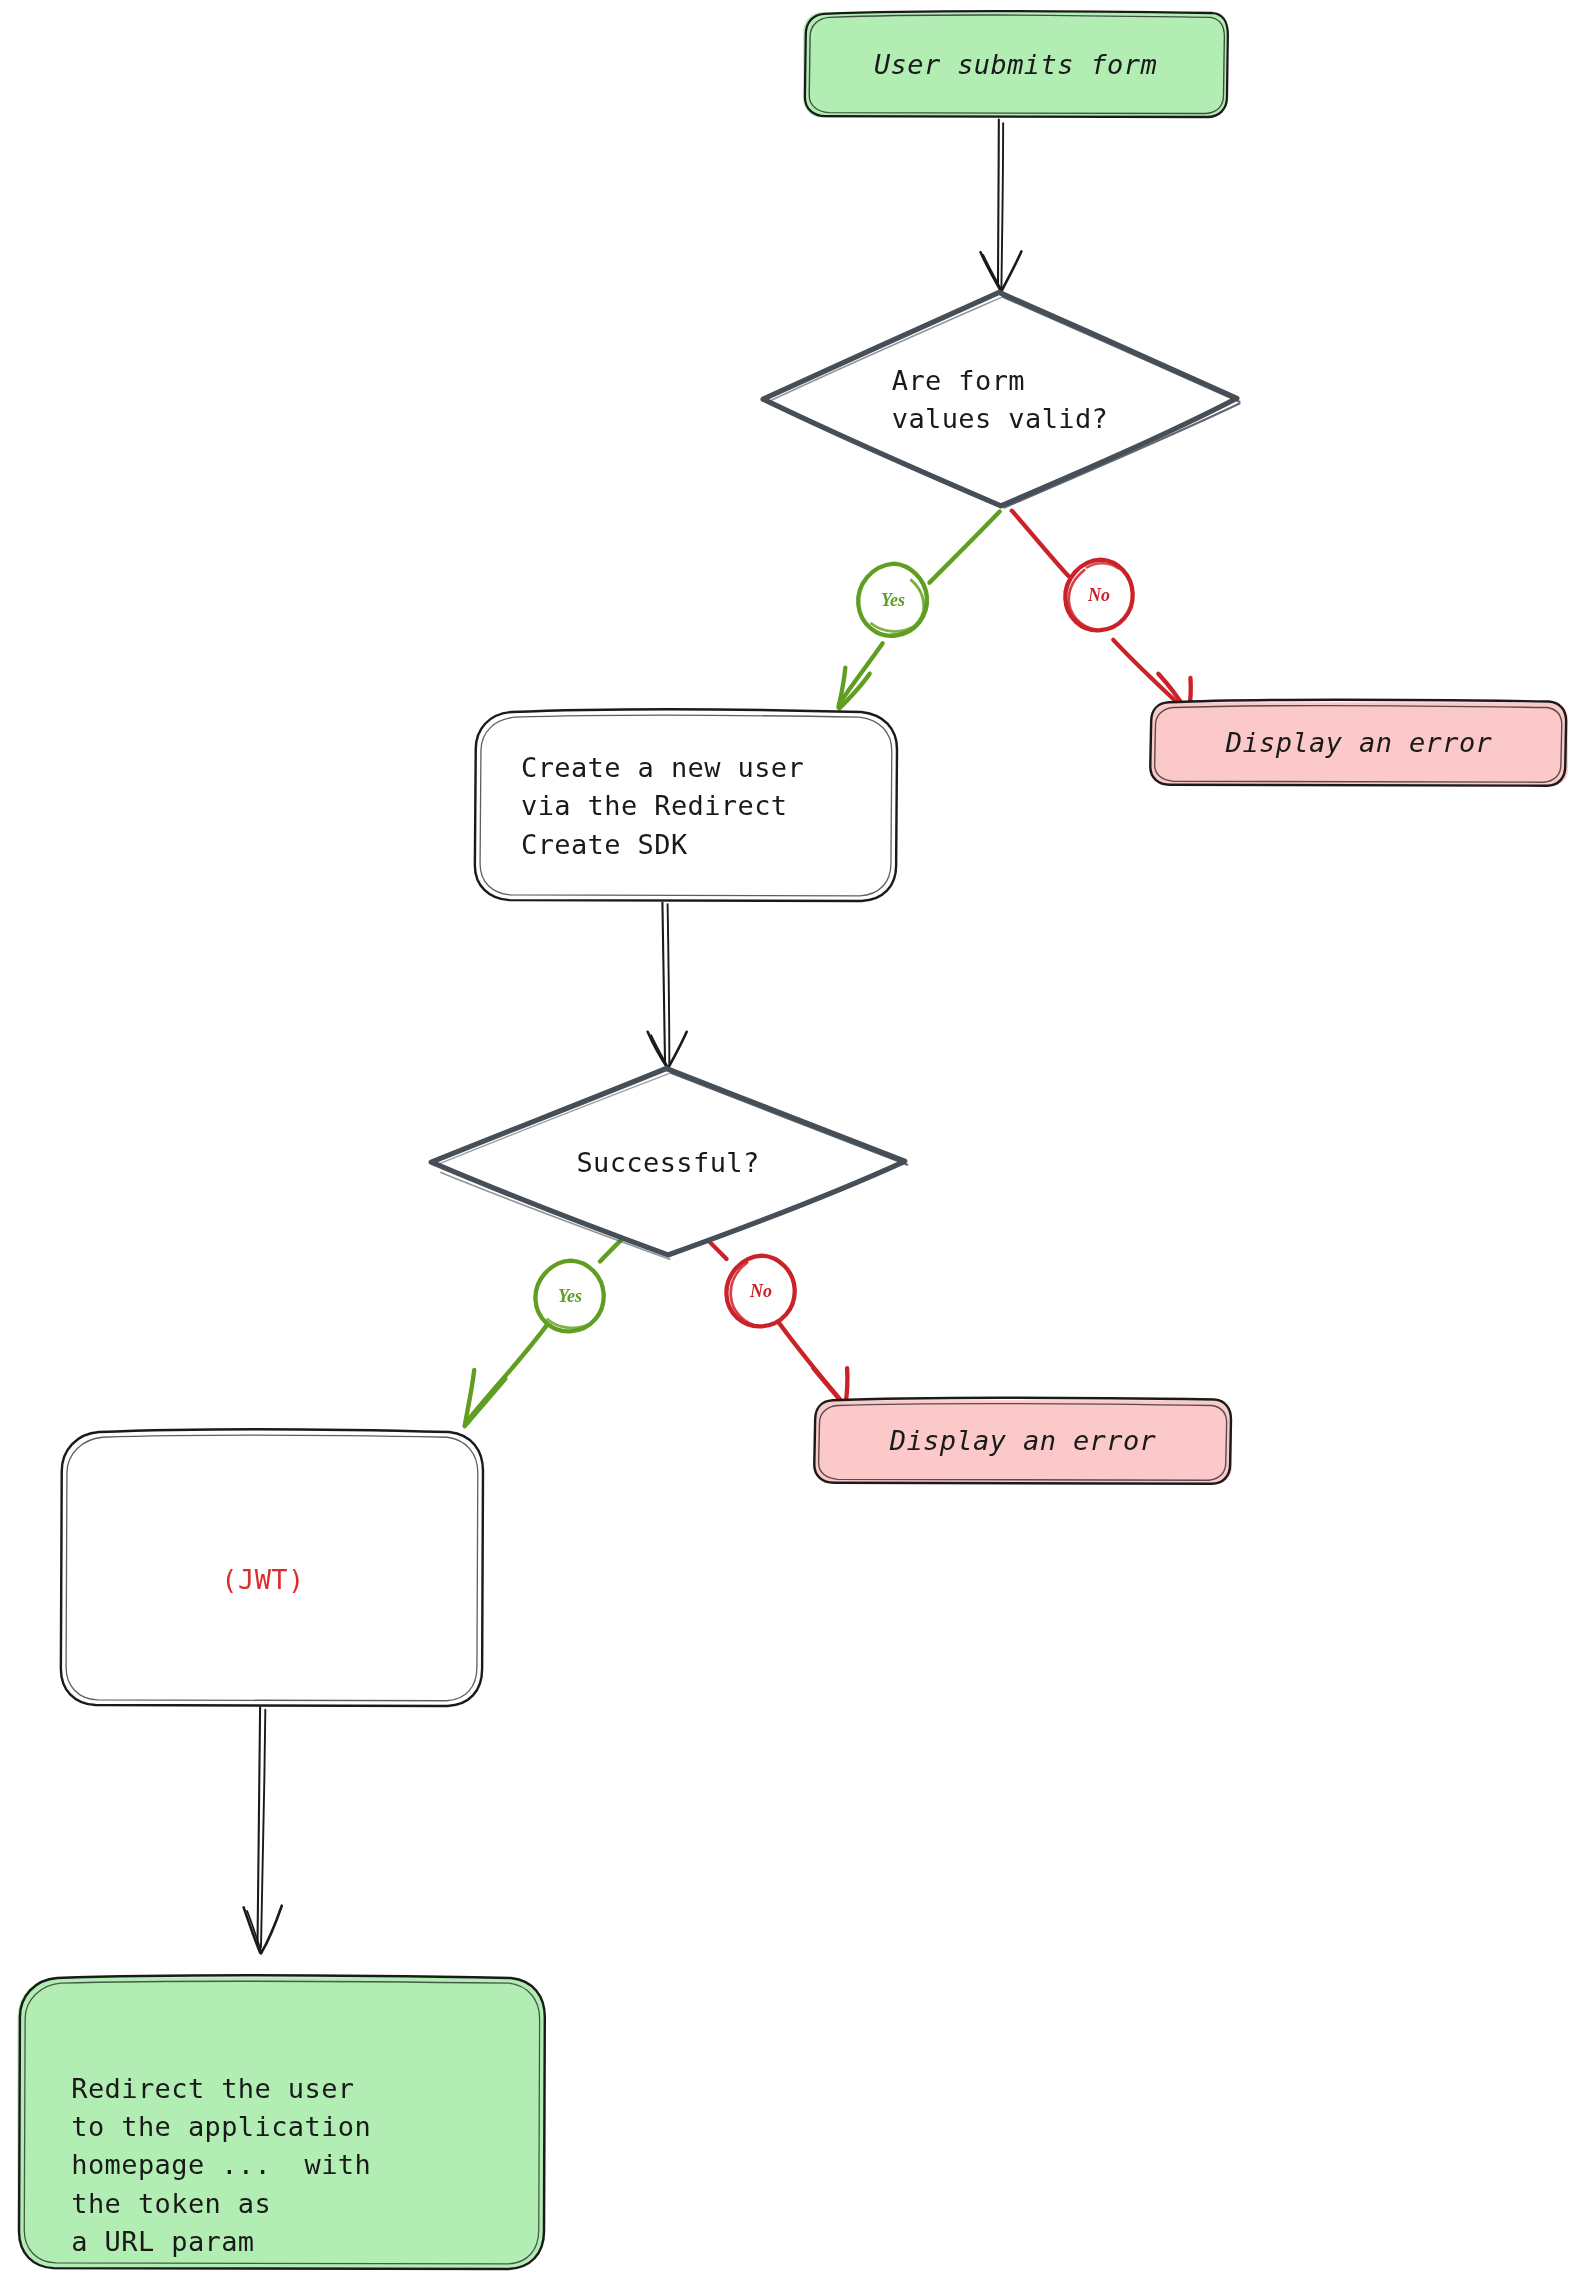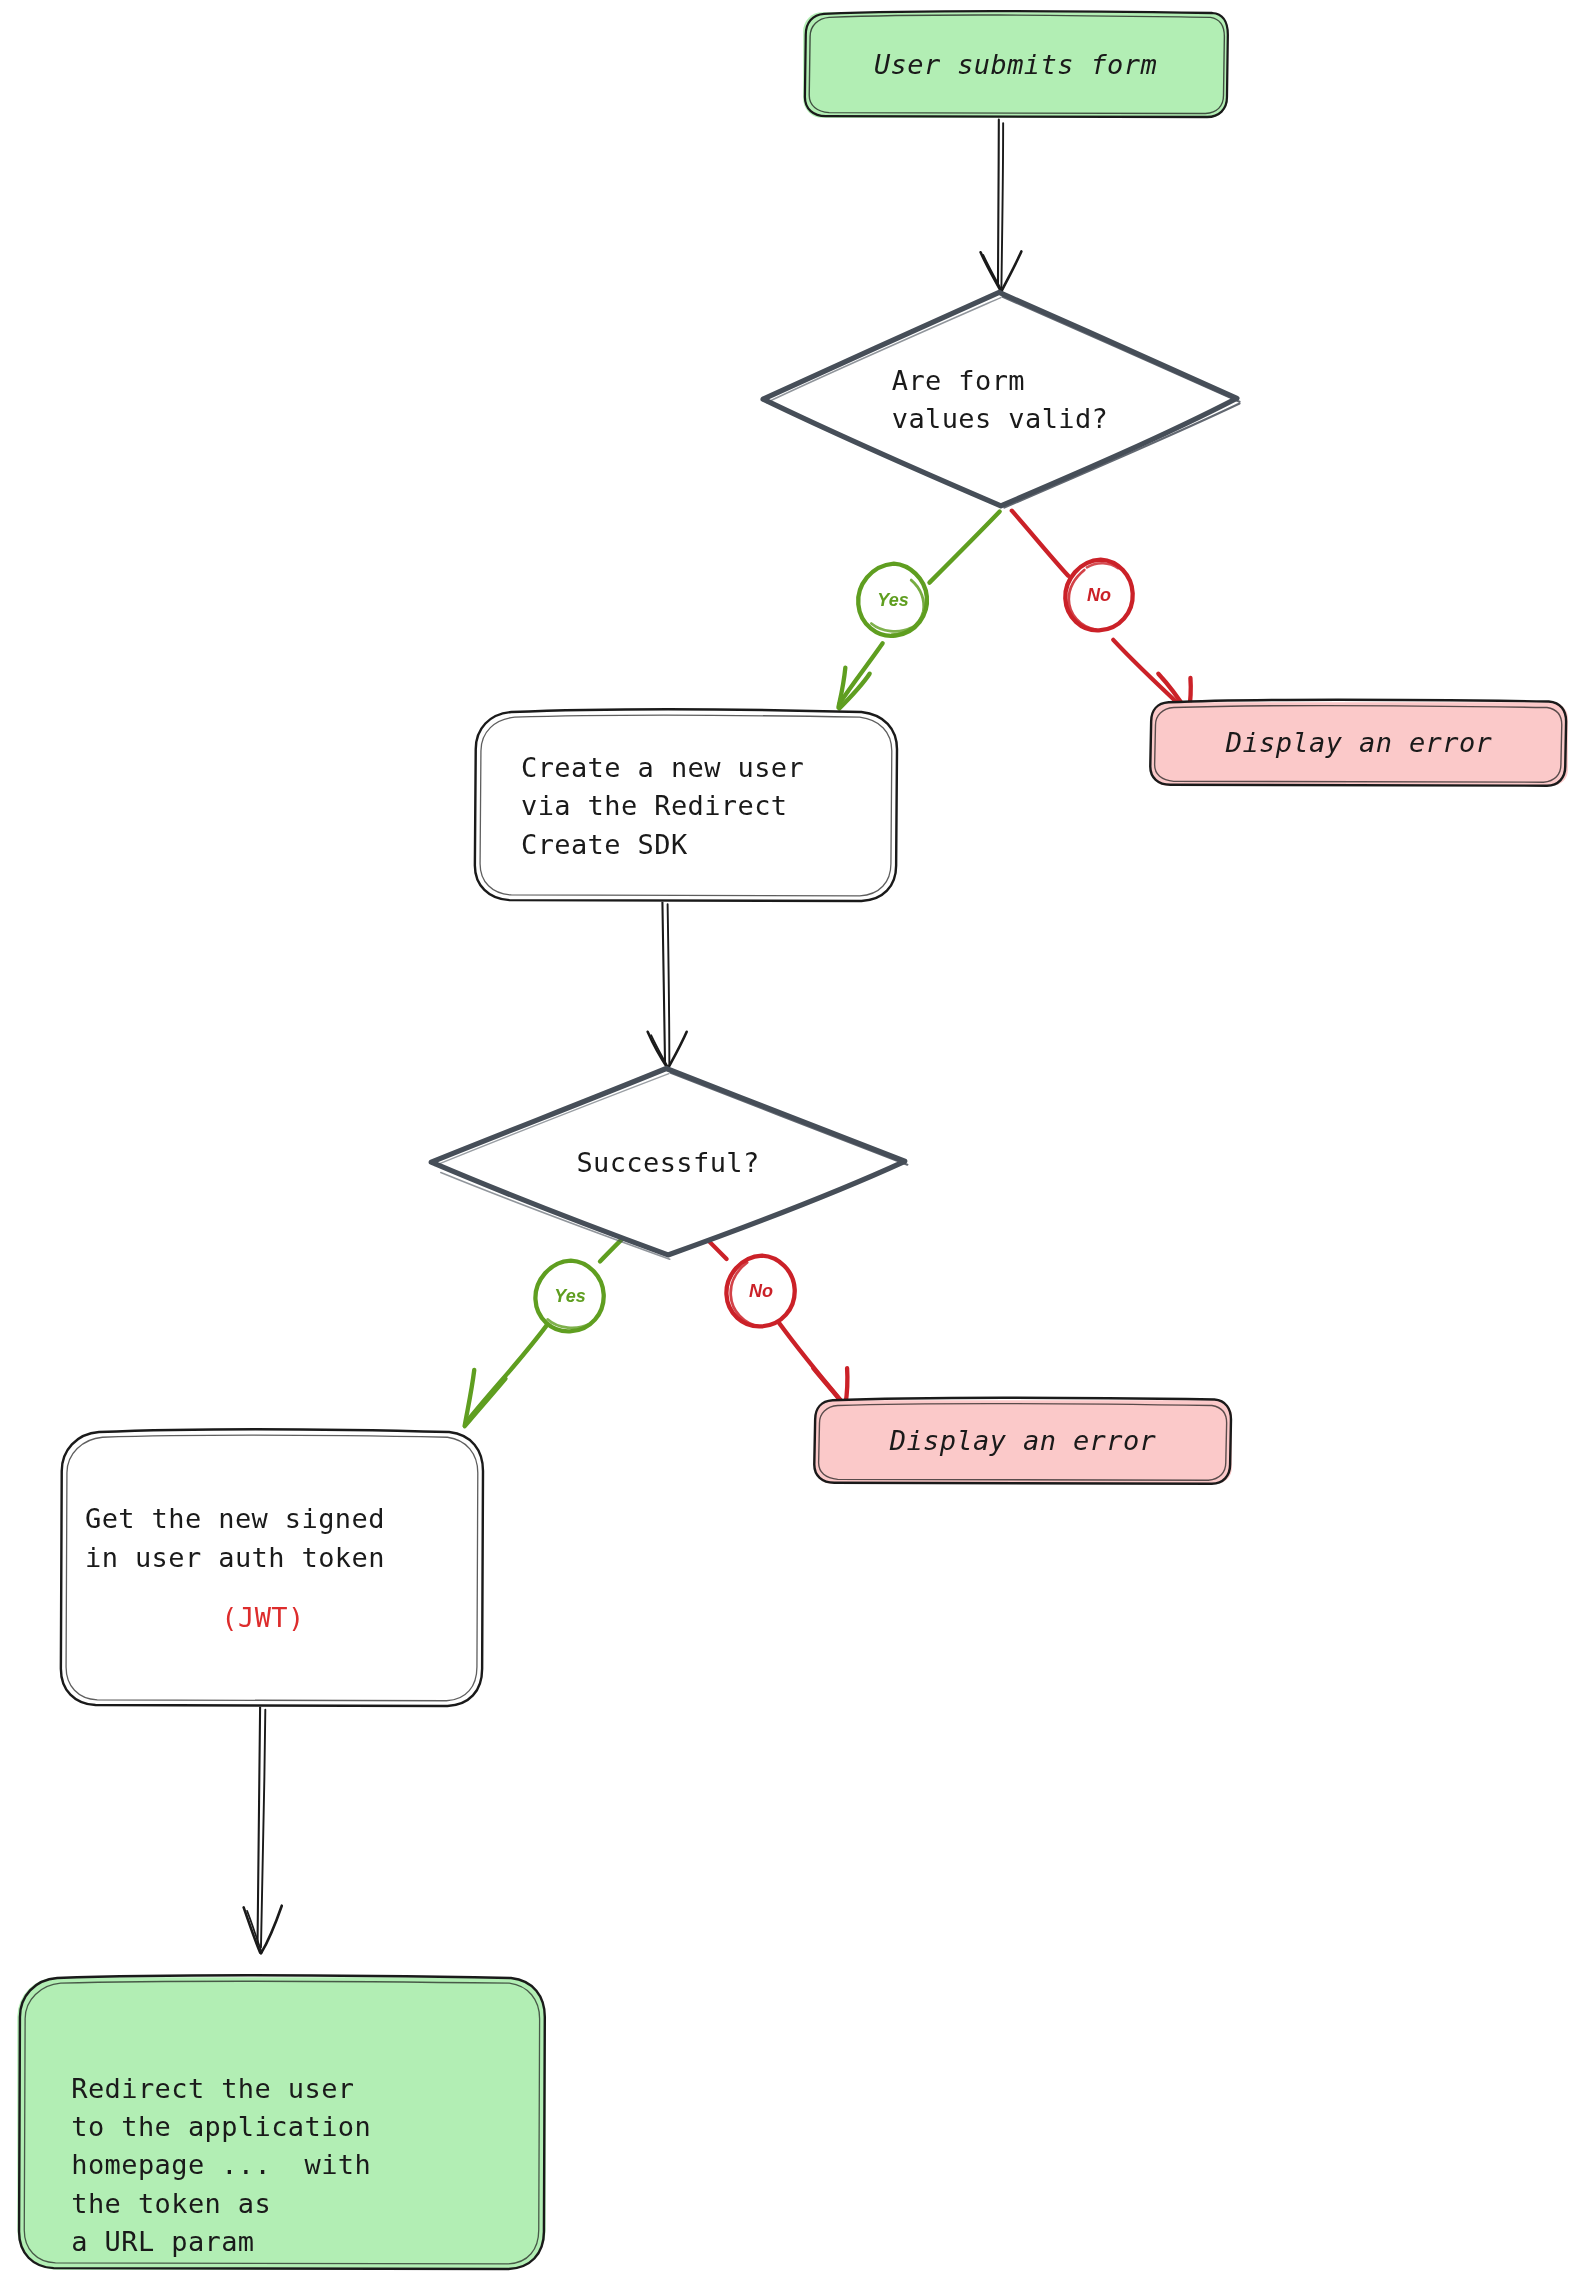--- a/index.html
+++ b/index.html
@@ -78,21 +78,21 @@
     align-items: center;
     justify-content: center;
   }
   .bubble svg {
     position: absolute;
     left: 0;
     top: 0;
     overflow: visible;
   }
   .bubble .node-text {
-    font-family: Liberation Sans, sans-serif;
+    font-family: Liberation Serif, serif;
     font-size: 18px;
     font-style: italic;
     font-weight: 600;
     position: relative;
     z-index: 2;
     line-height: 1;
   }
   .bubble.yes .node-text { color: #5f9e20; }
   .bubble.no  .node-text { color: #cb2128; }
 
@@ -266,22 +266,20 @@
     </svg>
     <div class="node-text">Display an error</div>
   </div>
 
   <div class="node box left" style="left:59px; top:1431px; width:425px; height:276px; padding:0 0 0 26px;">
     <svg class="node-svg" width="449" height="300" viewBox="0 0 518 346">
       <rect x="14" y="14" width="490" height="318" rx="46" ry="46" fill="#ffffff" stroke="none"></rect>
       <path d="M60,15 C182,10 352,12 464,15 C490,18 503,36 503,60 L502,288 C502,314 487,330 462,331 L56,330 C32,329 16,313 16,288 L17,60 C17,36 34,17 60,15 Z" fill="none" stroke="#1a1a1a" stroke-width="2.8" stroke-linecap="round" stroke-linejoin="round"></path>
       <path d="M64,21 C188,17 354,19 462,21 C484,24 497,40 497,62 L496,286 C496,308 484,324 461,325 L58,324 C36,323 22,308 22,286 L23,62 C23,40 41,23 64,21 Z" fill="none" stroke="#1a1a1a" stroke-width="1.5" stroke-linecap="round" stroke-linejoin="round" opacity="0.7"></path>
     </svg>
-    <div class="node-text"><span>Get the new signed</span>
-<span>in user auth token</span></div>
     <div class="spacer"></div>
     <div class="node-text jwt" style="text-align:center; padding-right:43px;"><span>(JWT)</span></div>
   </div>
 
   <div class="node box left" style="left:17.3px; top:1977px; width:529px; height:377px; padding:0 0 0 54px;">
     <svg class="node-svg" width="553" height="317" viewBox="0 0 638 366">
       <rect x="14" y="14" width="610" height="338" rx="46" ry="46" fill="#b2eeb4" stroke="none"></rect>
       <path d="M60,15 C200,10 420,12 584,15 C610,18 623,36 623,60 L622,308 C622,334 606,350 581,351 L56,350 C32,349 16,333 16,308 L17,60 C17,36 34,17 60,15 Z" fill="none" stroke="#1a1a1a" stroke-width="2.8" stroke-linecap="round" stroke-linejoin="round"></path>
       <path d="M64,21 C206,17 424,19 582,21 C604,24 617,40 617,62 L616,306 C616,328 604,344 581,345 L58,344 C36,343 22,328 22,306 L23,62 C23,40 41,23 64,21 Z" fill="none" stroke="#1a1a1a" stroke-width="1.5" stroke-linecap="round" stroke-linejoin="round" opacity="0.7"></path>
     </svg>

